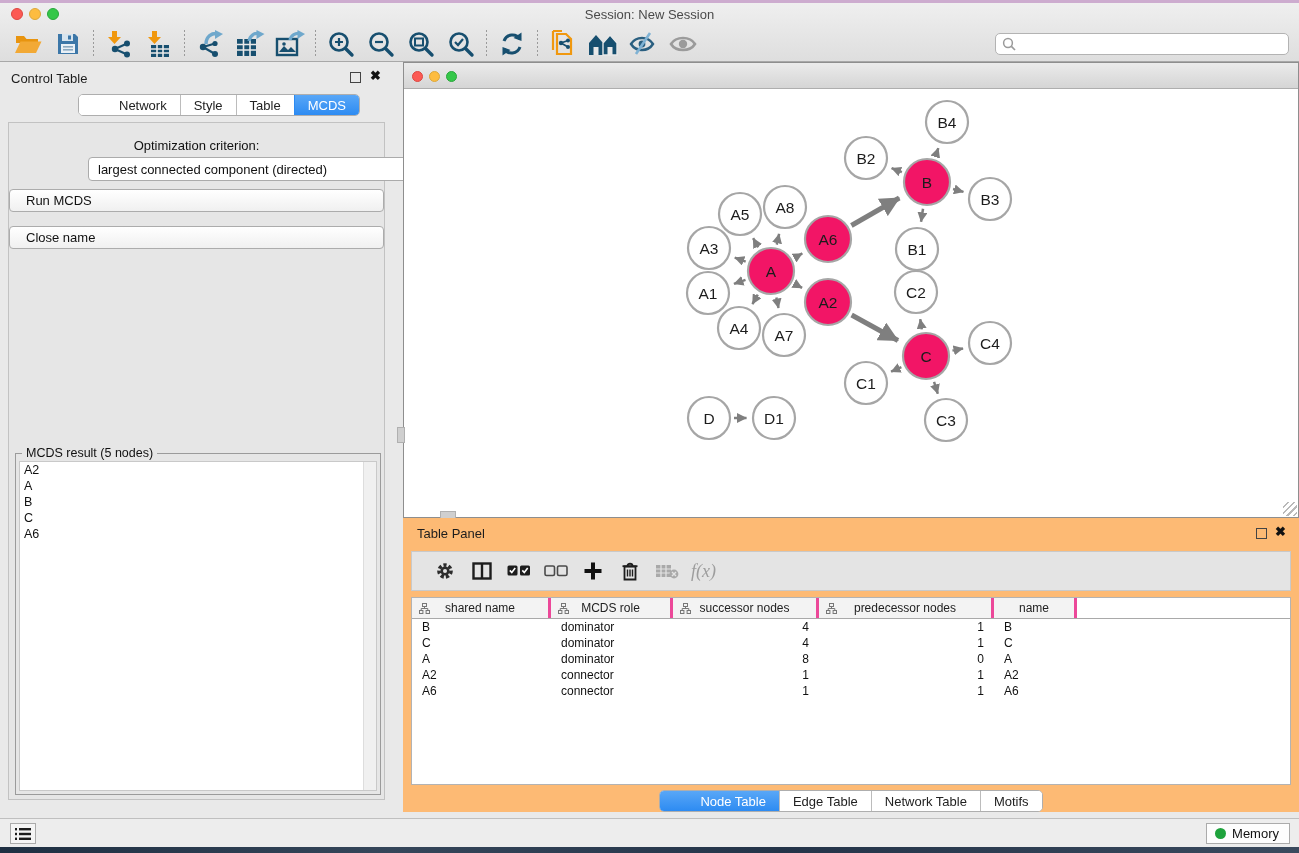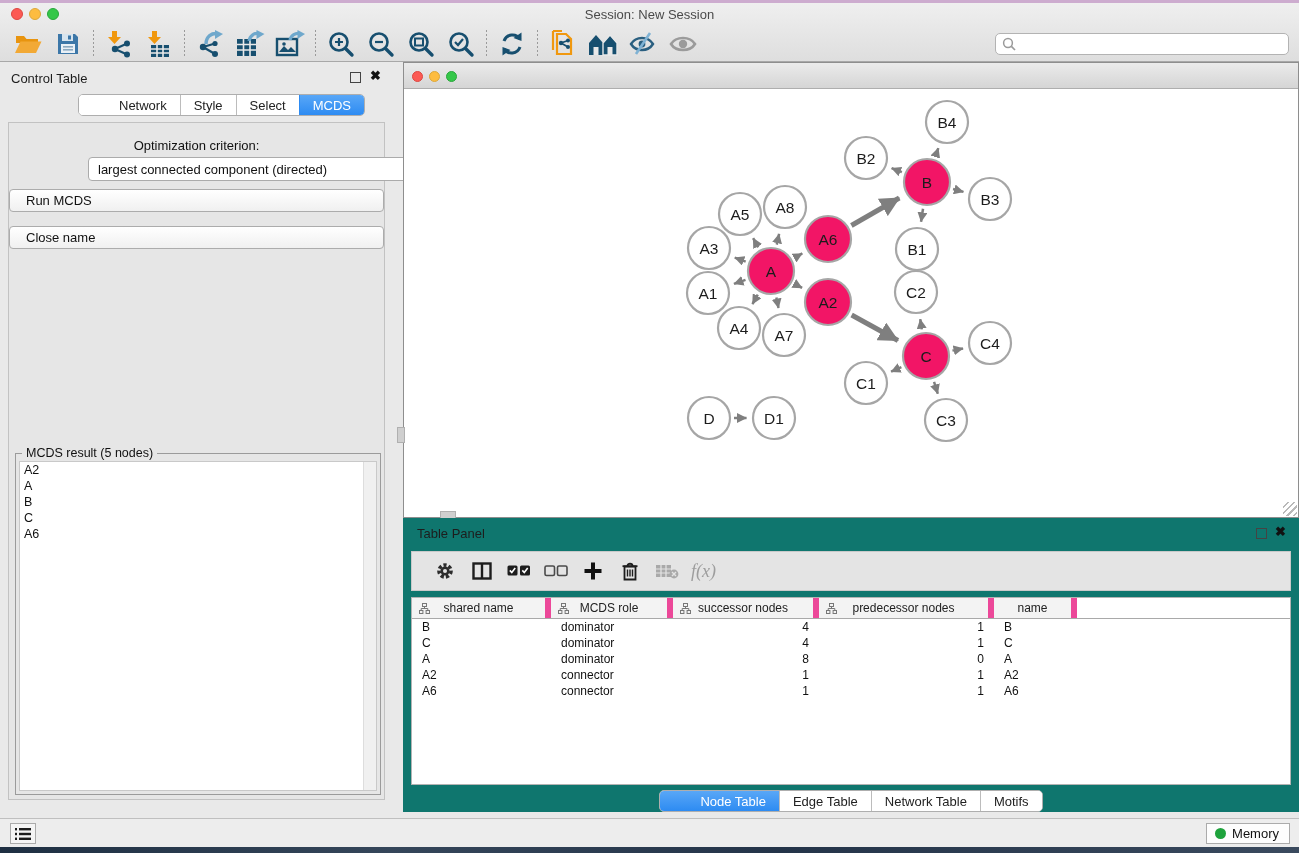--- a/index.html
+++ b/index.html
@@ -81,33 +81,33 @@
   .nw-traffic { top:8px; width:11px; height:11px; }
   .nw-canvas { position:absolute; left:0; top:26px; width:894px; height:428px; background:#fff; }
   .resize-grip { position:absolute; right:1px; bottom:1px; width:14px; height:14px;
     background:repeating-linear-gradient(135deg, transparent 0 3px, #b9b9b9 3px 4.5px); }
   .split-handle-v { position:absolute; left:397px; top:365px; width:8px; height:16px;
                     background:#cfcfcf; border:1px solid #b0b0b0; }
   .split-handle-h { position:absolute; left:440px; top:449px; width:16px; height:8px;
                     background:#cfcfcf; border:1px solid #b0b0b0; }
 
   
-  .table-panel { position:absolute; left:403px; top:456px; width:896px; height:294px; background:#0f766e; }
+  .table-panel { position:absolute; left:403px; top:456px; width:896px; height:294px; background:#fdba74; }
   .tp-title { position:absolute; left:14px; top:8px; font-size:13px; color:#1d1d1d; }
   .tp-float { right:32px; } .tp-close { right:13px; }
   .tp-toolbar { position:absolute; left:8px; top:33px; width:880px; height:40px;
                 background:#e4e4e4; border:1px solid #c9c9c9; display:flex; align-items:center;
                 padding-left:14px; }
   .tp-icon { width:37px; display:flex; justify-content:center; align-items:center; }
   .fx-label { font-family:"Liberation Serif", serif; font-style:italic; font-size:18px;
               color:#9d9d9d; margin-left:6px; }
   .tp-table { position:absolute; left:8px; top:79px; width:880px; height:188px;
               background:#fff; border:1px solid #b3b3b3; overflow:hidden; }
   .thead { display:flex; height:21px; border-bottom:1px solid #a9a9a9; }
-  .th { position:relative; background:#f3f3f3; border-right:6px solid #ec4899;
+  .th { position:relative; background:#f3f3f3; border-right:3px solid #ec4899;
         display:flex; align-items:center; justify-content:center; font-size:12px; color:#222; }
   .th .col-icon { position:absolute; left:7px; top:5px; }
   .tr { display:flex; height:16px; align-items:center; }
   .td { font-size:12px; color:#111; padding:0 10px; white-space:nowrap; overflow:hidden; }
   .tp-tabs-row { position:absolute; left:0; top:272px; width:100%; display:flex; justify-content:center; }
 
   
   .statusbar { position:absolute; left:0; top:818px; width:100%; height:29px;
                background:#ededed; border-top:1px solid #bfbfbf; }
   .log-btn { position:absolute; left:10px; top:4px; width:26px; height:21px; background:#f5f5f5;
@@ -279,21 +279,21 @@
   <div class="main">
 
     <div class="control-panel">
       <div class="cp-title">Control Table</div>
       <div class="panel-float cp-float"></div>
       <div class="panel-close cp-close">✖</div>
 
       <div class="seg-tabs cp-tabs" id="cp-tabs">
           <div class="seg-tab">Network</div>
           <div class="seg-tab">Style</div>
-          <div class="seg-tab">Select</div>
+          <div class="seg-tab">Table</div>
           <div class="seg-tab active">MCDS</div>
         </div>
 
       <div class="cp-box">
         <div class="opt-label">Optimization criterion:</div>
         <div class="dropdown">
           <span class="dropdown-text">largest connected component (directed)</span>
           <span class="dropdown-stepper">
             <span class="chev" style="top:3px">
                 <svg width="8" height="8" viewBox="0 0 8 8">

